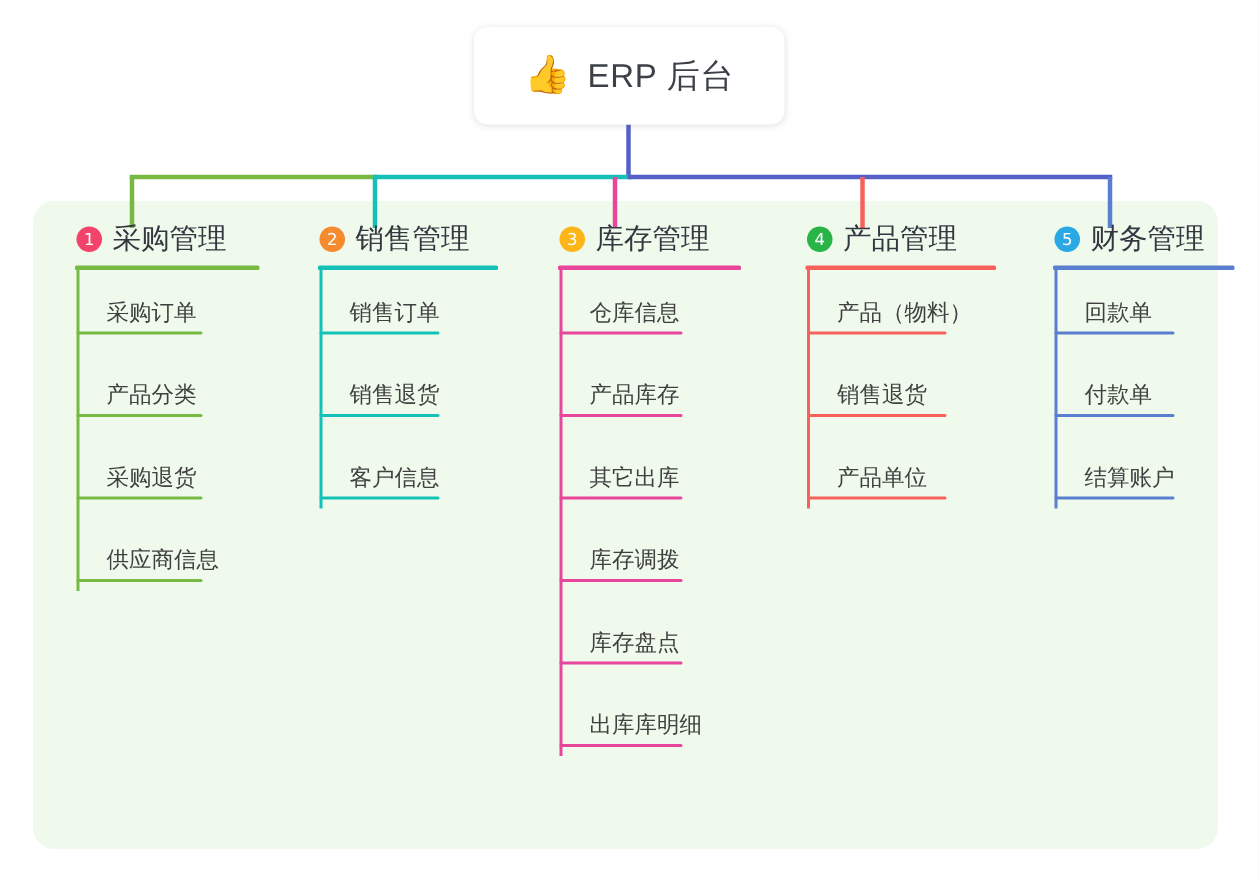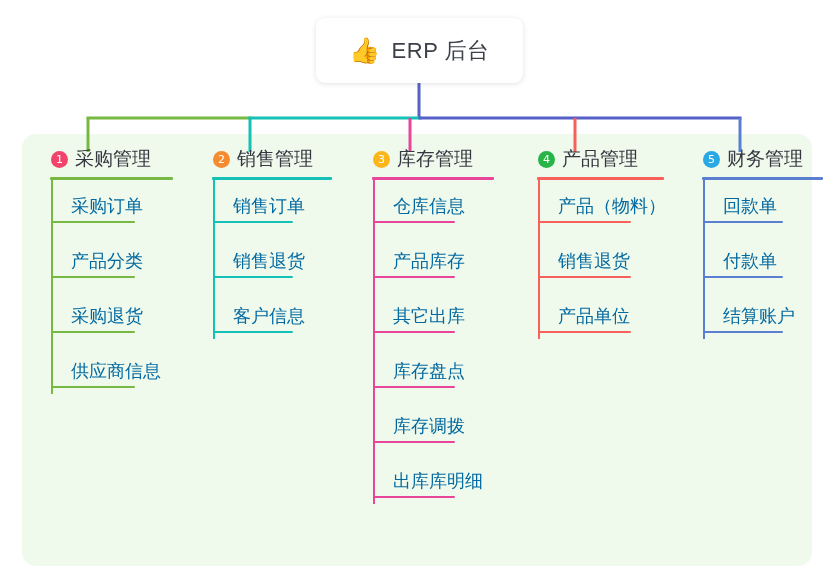--- a/index.html
+++ b/index.html
@@ -56,21 +56,21 @@
     font-family:"DejaVu Sans",sans-serif;
   }
   .head-label{font-size:19px;color:#33373f;}
   .head-rule{height:3px;border-radius:1px;margin-top:5px;}
 
   .items{position:relative;margin-top:0;}
   .spine{position:absolute;left:17px;top:0;bottom:6px;width:2px;}
   .item{position:relative;height:55px;}
   .item-label{
     position:absolute;left:37px;bottom:17px;
-    font-size:18px;color:#0369a1;white-space:nowrap;
+    font-size:15px;color:#404040;white-space:nowrap;
   }
   .item-rule{
     position:absolute;left:17px;bottom:12px;
     height:2px;border-radius:1px;
   }
 </style>
 </head>
 <body>
 
 <div id="mindmap">
@@ -157,25 +157,25 @@
           </div>
           <div class="item">
             <span class="item-label">产品库存</span>
             <div class="item-rule" style="width: 82px; background: rgb(232, 70, 154);"></div>
           </div>
           <div class="item">
             <span class="item-label">其它出库</span>
             <div class="item-rule" style="width: 82px; background: rgb(232, 70, 154);"></div>
           </div>
           <div class="item">
+            <span class="item-label">库存调拨</span>
+            <div class="item-rule" style="width: 82px; background: rgb(232, 70, 154);"></div>
+          </div>
+          <div class="item">
             <span class="item-label">库存盘点</span>
-            <div class="item-rule" style="width: 82px; background: rgb(232, 70, 154);"></div>
-          </div>
-          <div class="item">
-            <span class="item-label">库存调拨</span>
             <div class="item-rule" style="width: 82px; background: rgb(232, 70, 154);"></div>
           </div>
           <div class="item">
             <span class="item-label">出库库明细</span>
             <div class="item-rule" style="width: 82px; background: rgb(232, 70, 154);"></div>
           </div>
         </div>
       </div>
       <div class="column" style="left: 521px;">
         <div class="col-head">

